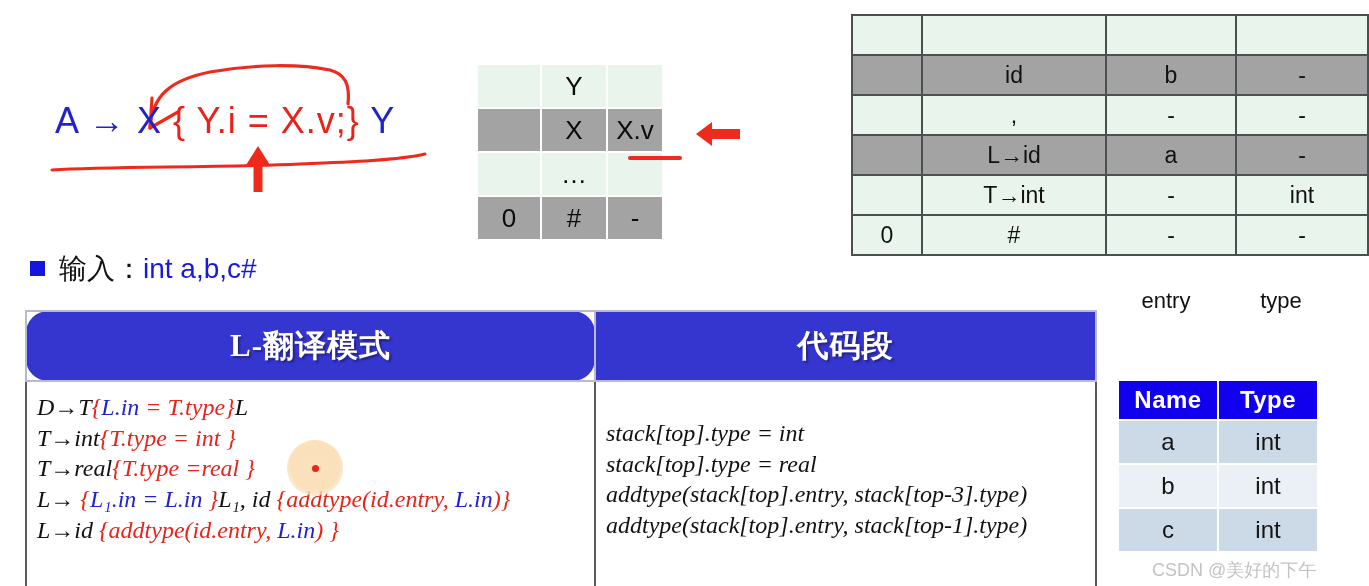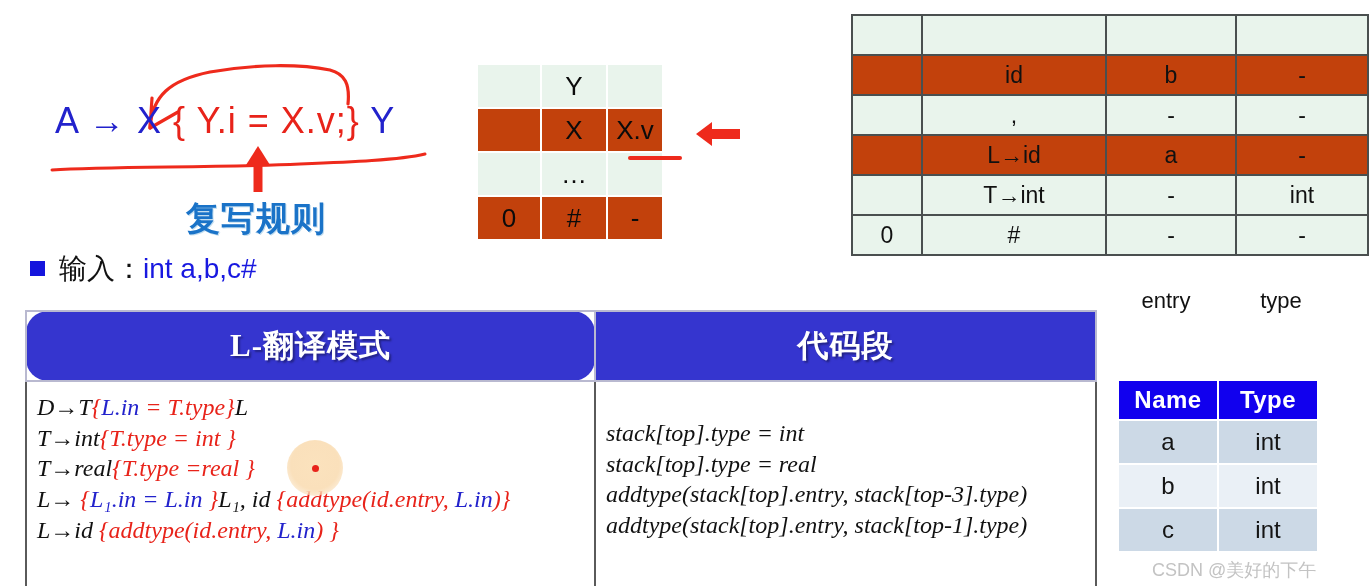--- a/index.html
+++ b/index.html
@@ -52,21 +52,21 @@
     left:476px;top:63px;
     border-collapse:separate;border-spacing:2px;
   }
   #stack-table td{
     width:64px;height:42px;
     text-align:center;vertical-align:middle;
     font-size:26px;color:#0b0b0b;
     font-family:"Liberation Sans", sans-serif;
     padding:0;
   }
-  .rb{background:#c2410c;}   
+  .rb{background:#a3a3a3;}   
   .rg{background:#e9f4ec;}   
   #stack-table td.c0{width:62px;}
   #stack-table td.c2{width:54px;}
   .xv-underline{
     position:absolute;left:628px;top:156px;width:54px;height:4px;
     background:#ee2a1c;border-radius:2px;
   }
   .arrow-left{
     position:absolute;left:694px;top:121px;width:46px;height:26px;
   }
@@ -176,21 +176,20 @@
     <path d="M150,128 L152,98 M150,128 L178,112" fill="none" stroke="#ee2a1c" stroke-width="3.2" stroke-linecap="round"></path>
 
     <path d="M52,170 C110,166 210,168 300,164 C350,162 400,160 425,154" fill="none" stroke="#ee2a1c" stroke-width="3" stroke-linecap="round"></path>
 
     <path d="M258,192 L258,158" stroke="#ee2a1c" stroke-width="9" stroke-linecap="butt"></path>
     <path d="M246,165 L258,146 L270,165 Z" fill="#ee2a1c"></path>
   </svg>
 
   <div class="formula"><span class="blue">A → X </span><span class="red">{ Y.i  = X.v;}</span><span class="blue"> Y</span></div>
 
-  <div class="copyrule">复写规则</div>
 
   <div class="inputline"><span class="bullet"></span><span>输入：</span><span class="code">int a,b,c#</span></div>
 </div>
 
 <table class="abs" id="stack-table">
   <tbody>
       <tr>
         <td class="rg c0"></td>
         <td class="rg c1">Y</td>
         <td class="rg c2"></td>

